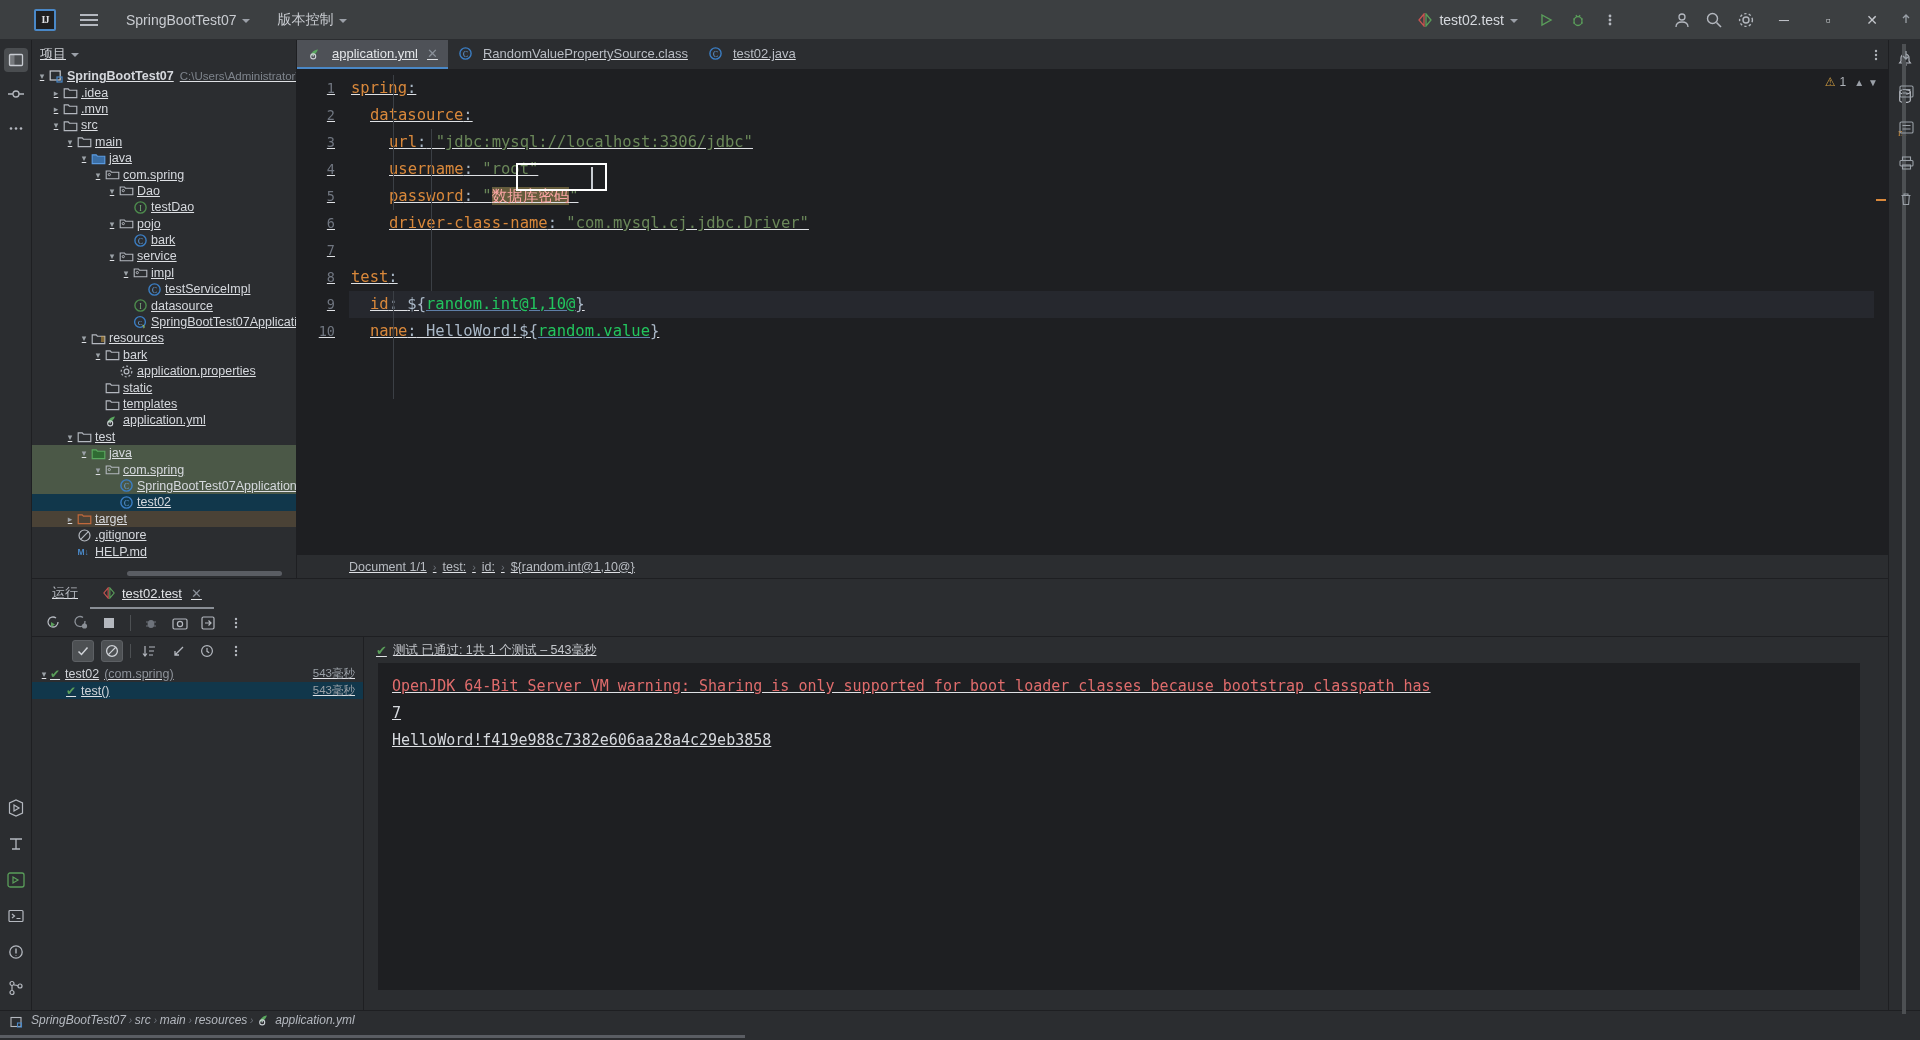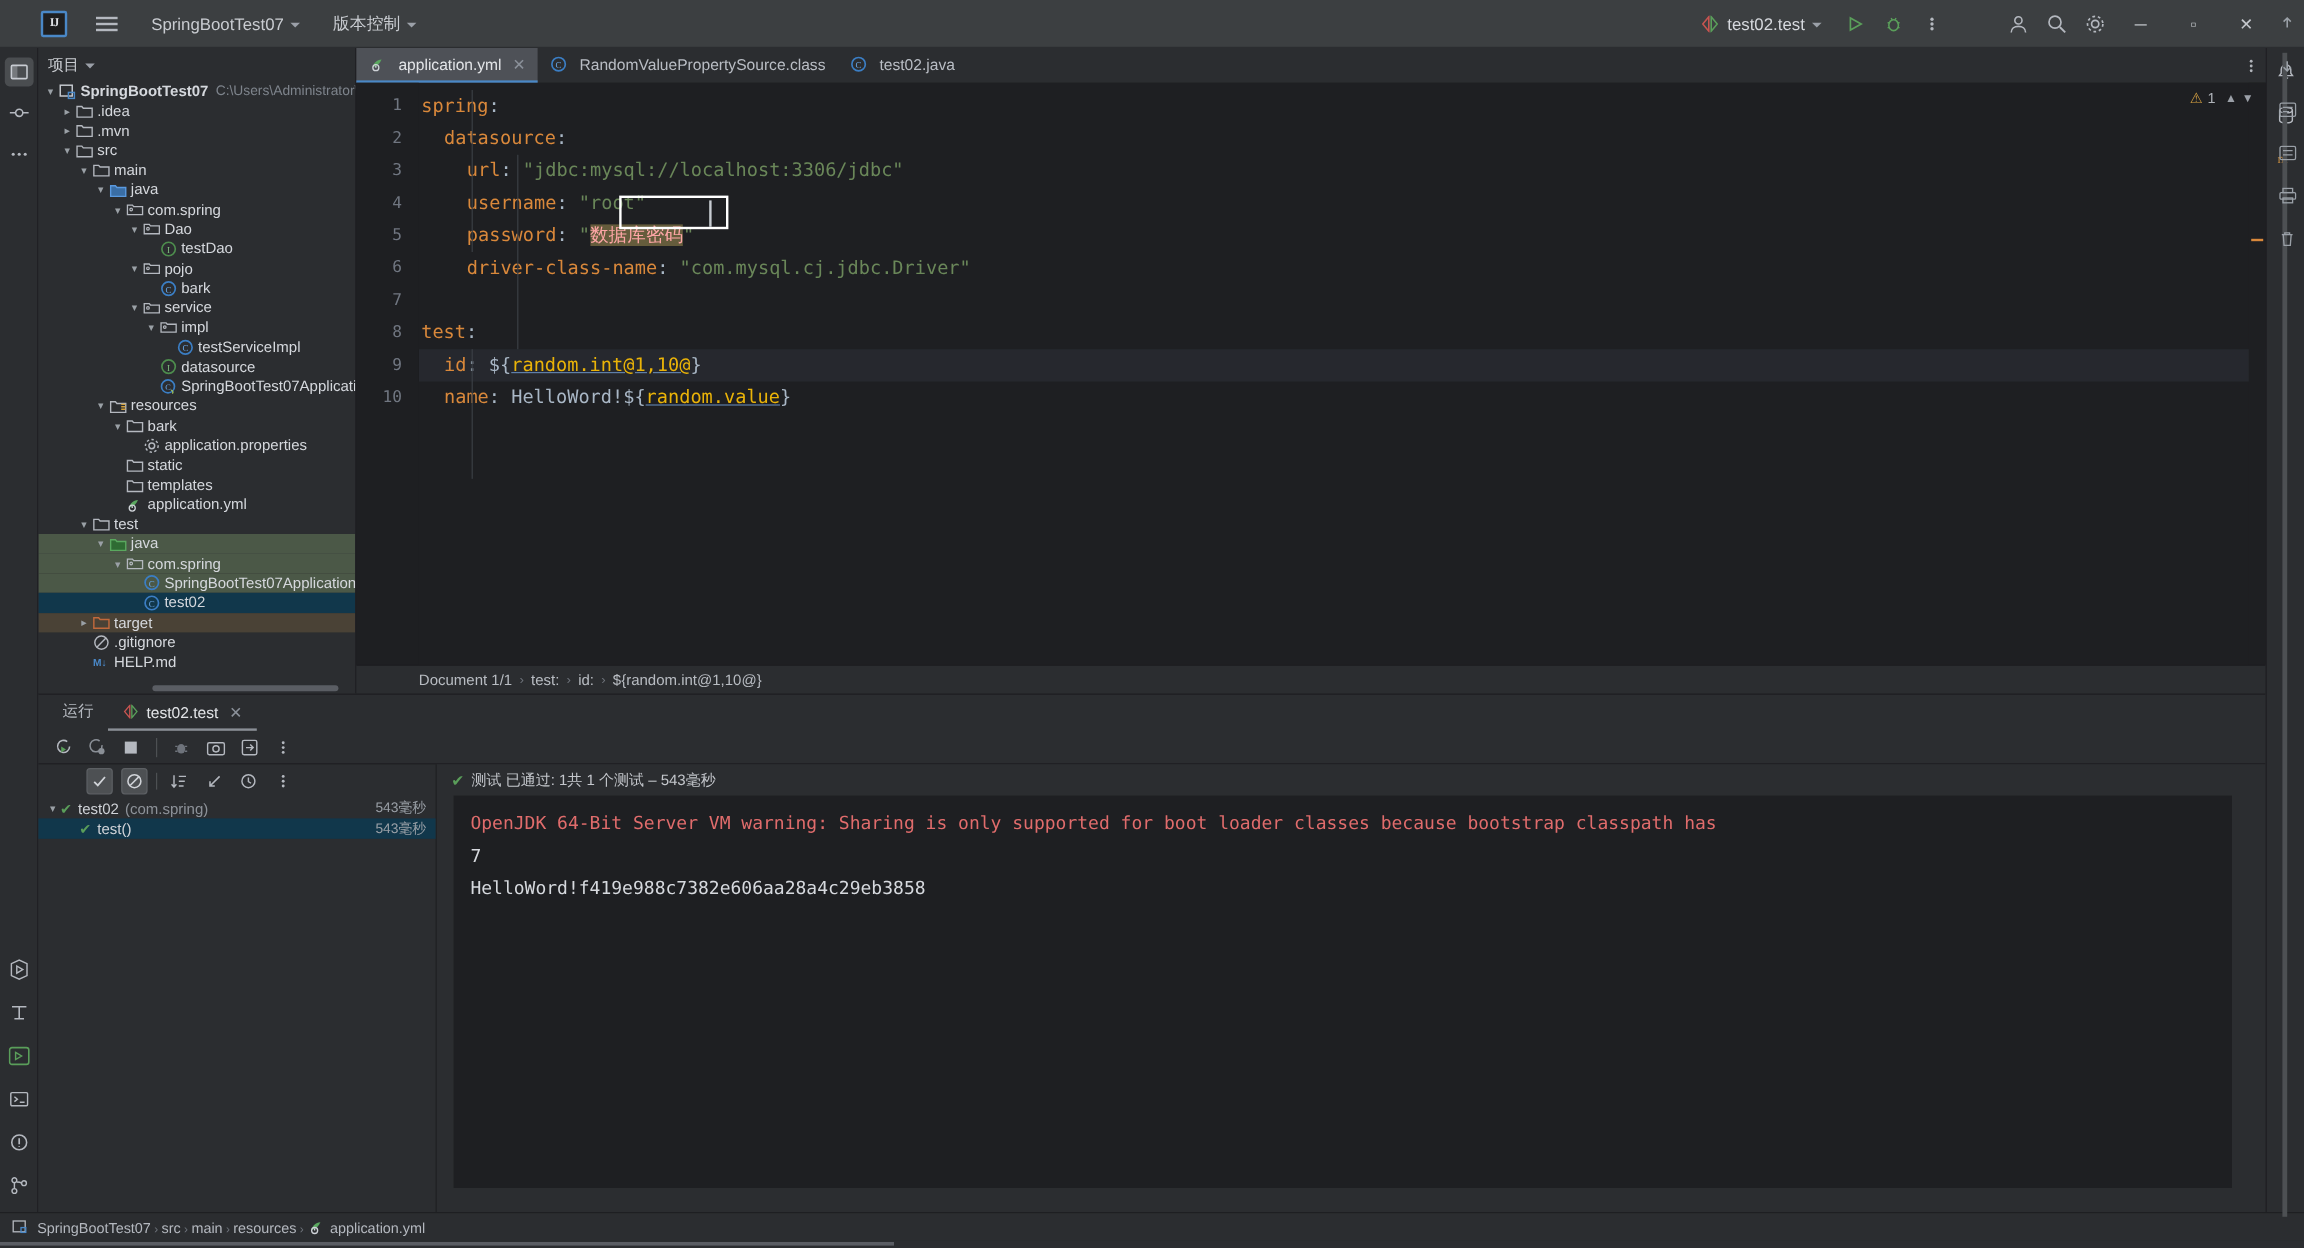--- a/index.html
+++ b/index.html
@@ -33,21 +33,21 @@
   .spacer { flex: 1; }
   .runcfg { display: flex; align-items: center; gap: 6px; font-size: 14px; color: #d6d9de;
      padding: 3px 8px; border-radius: 4px; margin-right: 4px; }
   .ic { display: inline-flex; align-items: center; justify-content: center; }
   .tbtn { width: 30px; height: 30px; display:flex; align-items:center; justify-content:center;
      border-radius: 4px; cursor: pointer; margin: 0 1px; }
   .win-btn { width: 44px; height: 30px; display:flex; align-items:center; justify-content:center;
      color:#c4c7cc; font-size: 14px; }
 
   
-  .body-row { flex: 1; display: flex; min-height: 0; }
+  .body-row { flex: 1; display: flex; min-height: 0; text-decoration: underline; }
 
   
   .leftrail { width: 32px; background: #2b2d30; display:flex; flex-direction: column;
      align-items:center; padding-top: 8px; gap: 10px; border-right: 1px solid #1e1f22;}
   .railbtn { width: 24px; height: 24px; display:flex; align-items:center; justify-content:center;
      border-radius:4px; cursor:pointer; }
   .railbtn.active { background: #4a4d50; }
   .rail-bottom { margin-top:auto; display:flex; flex-direction:column; align-items:center; gap:12px; padding-bottom:10px;}
 
   
@@ -91,21 +91,21 @@
   .gutter { width: 52px; background:#1e1f22; padding-top: 6px; text-align:right;
      color:#707681; font-size: 13.5px; font-family: "DejaVu Sans Mono", monospace; }
   .gline { height: 27px; line-height:27px; padding-right: 14px; }
   .code { flex:1; padding-top: 6px; font-family: "DejaVu Sans Mono", monospace;
      font-size: 15.5px; position:relative; overflow:hidden;}
   .cline { height: 27px; line-height: 27px; white-space: pre; padding-left: 2px; }
   .cline.cur { background: #26282e; }
   .k { color:#d9883b; }
   .p { color:#a9b7c6; }
   .s { color:#6a8759; }
-  .macro { color:#eab308; }
+  .macro { color:#22c55e; }
   .pwd { background:#655c3c; color:#fca5a5; }
   .ul { text-decoration: underline; text-decoration-color:#5f7fa8; }
   .indentline { position:absolute; top:6px; width:1px; background:#3b3f45;}
   .caretbox { position:absolute; border:2px solid #ffffff; pointer-events:none; }
   .caret { position:absolute; width:2px; background:#c8ccd2; }
 
   
   .insp { position:absolute; right: 10px; top: 6px; display:flex; align-items:center;
      gap: 4px; font-size: 12px; color:#b0b4ba; z-index:5;}
   .warnmark { color:#d9a343; font-size:12px;}
@@ -141,23 +141,23 @@
   .cons-out { flex:1; background:#1e1f22; margin: 0 28px 20px 14px; padding: 10px 14px;
      font-family:"DejaVu Sans Mono", monospace; font-size:15px; color:#e06c6c; overflow:hidden;
      position:relative;}
   .cons-line { line-height: 27px; white-space: pre-wrap; }
   .cons-line.white { color:#d6d9de; }
   .cons-scroll { position:absolute; right: 14px; top: 44px; bottom: 26px; width: 4px; background:#4d5053;}
   .cons-right-rail { position:absolute; right:0; top:0; bottom:0; width:28px; display:flex;
      flex-direction:column; align-items:center; gap:14px; padding-top:8px;}
 
   
-  .statusbar { height: 24px; background:#2b2d30; display:flex; align-items:center;
+  .statusbar { height: 24px; background:#2b2d30; display:flex; 
      padding: 0 10px; font-size:12px; color:#b4b8bf; gap:8px; border-top:1px solid #1e1f22;
-     flex: 0 0 24px;}
+     flex: 0 0 24px; font-style: italic;}
   .sb-sep { color:#6e737b; font-size:10px;}
   .sb-right { margin-left:auto; display:flex; align-items:center; gap:16px;margin-top:44px;}
   .bottombar { height: 6px; background:#2b2d30; display:flex; flex:0 0 6px;}
   .bottombar .fill { width: 745px; height:3px; background:#5a5d63; margin-top:1px;}
   svg { display:block; }
 </style>
 </head>
 <body>
 
 <div class="app">

